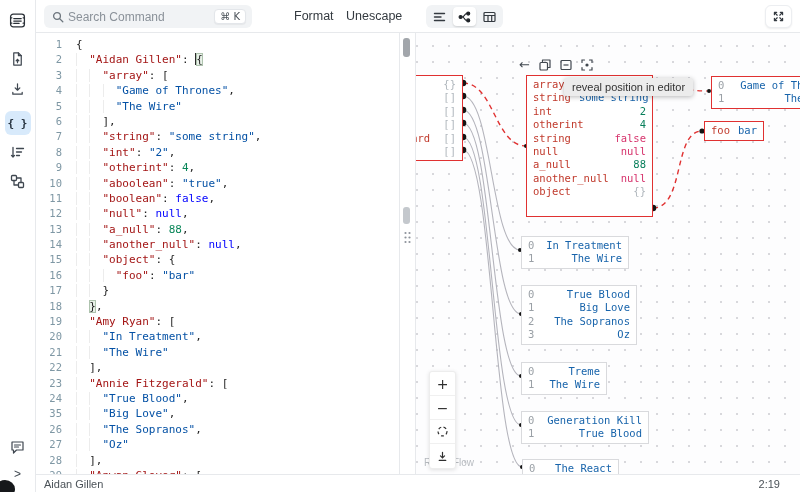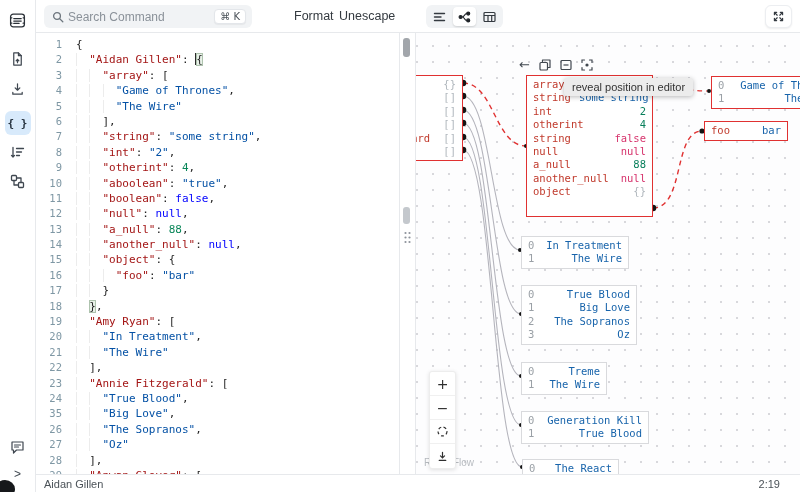--- a/index.html
+++ b/index.html
@@ -19,21 +19,21 @@
 
   
   .main-col { flex:1; display:flex; flex-direction:column; min-width:0; }
 
   .topbar { position:relative; height:33px; flex:0 0 33px; border-bottom:1px solid #e7e9ec; background:#fff; z-index:4; }
   .searchbox { position:absolute; left:8px; top:5px; width:208px; height:23px; background:#f1f3f5; border-radius:6px; display:flex; align-items:center; padding:0 6px 0 8px; cursor:text; }
   .searchbox .ph { flex:1; font-size:12px; color:#8a9199; margin-left:4px; }
   .kbd { font-family:"DejaVu Sans", sans-serif; font-size:10px; color:#495057; background:#fff; border:1px solid #e3e6ea; border-radius:4px; padding:1px 5px; box-shadow:0 1px 1px rgba(0,0,0,.05); }
   .tb-btn { position:absolute; top:0; height:32px; line-height:32px; font-size:12.5px; color:#343a40; cursor:pointer; padding:0 6px; }
   .tb-format { left:252px; }
-  .tb-unescape { left:297px;text-align:center; }
+  .tb-unescape { left:304px;text-align:center; }
   .viewtoggle { position:absolute; left:390px; top:5px; height:23px; background:#f1f3f5; border-radius:6px; display:flex; align-items:center; padding:2px; gap:2px; }
   .vt-btn { width:23px; height:19px; border-radius:4px; display:flex; align-items:center; justify-content:center; cursor:pointer; color:#343a40; }
   .vt-btn.active { background:#fff; box-shadow:0 1px 2px rgba(0,0,0,.15); }
   .fs-btn { position:absolute; right:8px; top:5px; width:27px; height:23px; background:#fff; border:1px solid #eceef1; border-radius:6px; box-shadow:0 1px 2px rgba(0,0,0,.07); display:flex; align-items:center; justify-content:center; cursor:pointer; color:#343a40; }
 
   .content { flex:1; display:flex; min-height:0; position:relative; }
 
   
   .editor-pane { width:364px; flex:0 0 364px; position:relative; overflow:hidden; border-right:1px solid #e7e9ec; background:#fff; padding-top:4px; }
   .ed-line { display:flex; height:15.4px; line-height:15.4px; font-family:"DejaVu Sans Mono", monospace; font-size:11px; }
@@ -419,21 +419,21 @@
             <div class="gnode sel" style="left: 295px; top: 43px; width: 131px; min-height: 31px;">
               <div class="nrow">
                 <span class="ni">0</span>
                 <span class="nv t-str">Game of Thrones</span>
               </div>
               <div class="nrow">
                 <span class="ni">1</span>
                 <span class="nv t-str">The Wire</span>
               </div>
             </div>
-            <div class="gnode sel" style="left: 288px; top: 88px; width: 84px; min-height: 20px;">
+            <div class="gnode sel" style="left: 288px; top: 88px; width: 60px; min-height: 20px;">
               <div class="nrow">
                 <span class="nk">foo</span>
                 <span class="nv t-str">bar</span>
               </div>
             </div>
             <div class="gnode" style="left: 105px; top: 203px; width: 108px; min-height: 31px;">
               <div class="nrow">
                 <span class="ni">0</span>
                 <span class="nv t-str">In Treatment</span>
               </div>

